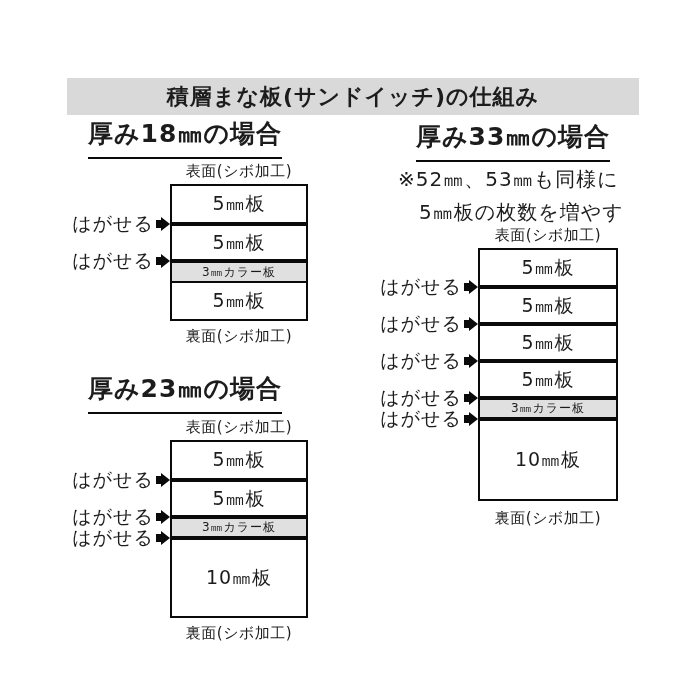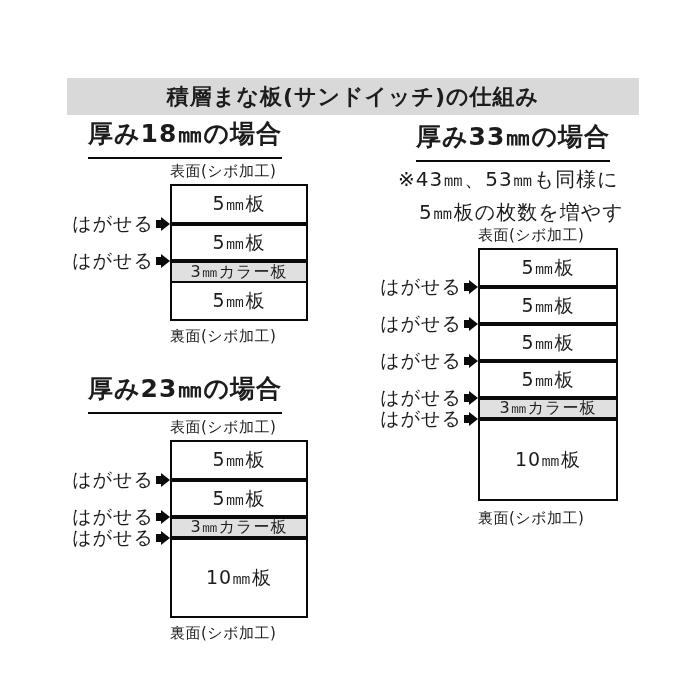--- a/index.html
+++ b/index.html
@@ -15,31 +15,31 @@
     display:flex;align-items:center;justify-content:center;margin-top:25px;
   }
   .title-bar .t{font-size:22px;font-weight:600;letter-spacing:1px;}
   
   .sec-heading{
     position:absolute;font-size:25px;font-weight:600;letter-spacing:1px;
     border-bottom:2px solid var(--c-line,#000);padding-bottom:10px;line-height:1.05;
   }
   .note{position:absolute;font-size:20px;font-weight:500;letter-spacing:1px;line-height:1.2;}
   
-  .surf{position:absolute;font-size:15px;font-weight:500;letter-spacing:0.5px;}
+  .surf{position:absolute;font-size:15px;font-weight:500;text-align:center;letter-spacing:0.5px;}
   
   .stack{
     position:absolute;border:2px solid var(--c-line,#000);background:#fff;
     display:flex;flex-direction:column;box-sizing:border-box;
   }
   .layer{
     display:flex;align-items:center;justify-content:center;
     font-size:19px;font-weight:500;letter-spacing:1px;flex:0 0 auto;background:#fff;
   }
-  .layer.color{background:var(--c-color_board_bg,#e0e0e0);font-size:16px;text-align:right;}
+  .layer.color{background:var(--c-color_board_bg,#e0e0e0);font-size:12px;text-align:right;}
   .sep{flex:0 0 auto;background:var(--c-line,#000);}
   .sep.thick{height:4px;}
   .sep.thin{height:2px;}
   
   .peel{
     position:absolute;display:flex;align-items:center;transform:translateY(-50%);
     font-size:19px;font-weight:500;letter-spacing:1px;white-space:nowrap;
   }
   .peel-arrow{display:inline-flex;align-items:center;margin-left:2px;}
   .peel-arrow .tail{width:5px;height:8px;background:var(--c-line,#000);}
@@ -126,21 +126,21 @@
       <span class="peel-arrow">
           <span class="tail"></span>
           <span class="head"></span>
         </span>
     </div>
   </div>
 
   <div>
     <div class="sec-heading" style="left:416px;top:124px;">厚み33㎜の場合</div>
 
-    <div class="note" style="left:398px;top:167px;">※43㎜、53㎜も同様に</div>
+    <div class="note" style="left:398px;top:167px;">※52㎜、53㎜も同様に</div>
     <div class="note" style="left:419px;top:200px;">5㎜板の枚数を増やす</div>
 
     <div class="surf" style="left:478px;top:226px;width:140px;">表面(シボ加工)</div>
 
     <div class="stack" style="left:478px;top:248px;width:140px;">
       <div class="layer" style="height:35px;">5㎜板</div>
       <div class="sep thick"></div>
       <div class="layer" style="height:33px;">5㎜板</div>
       <div class="sep thick"></div>
       <div class="layer" style="height:33px;">5㎜板</div>

